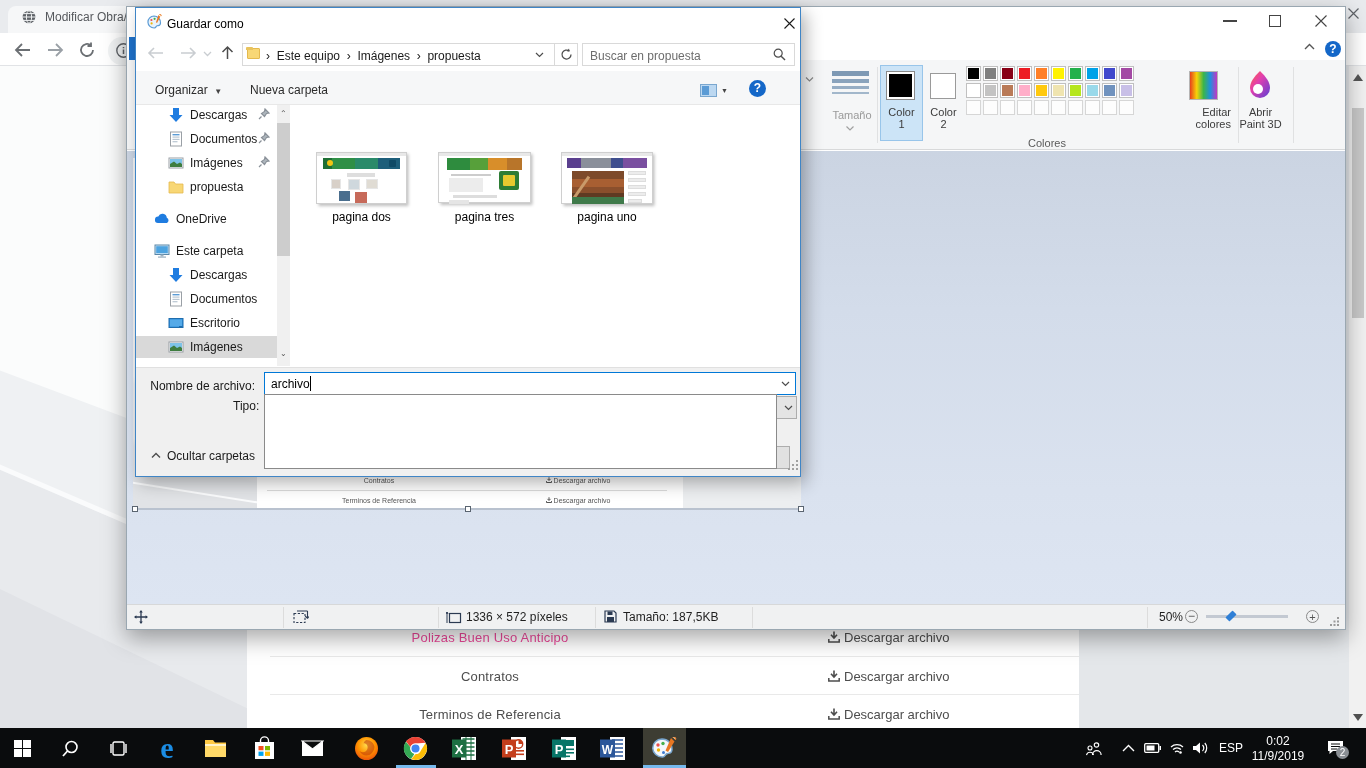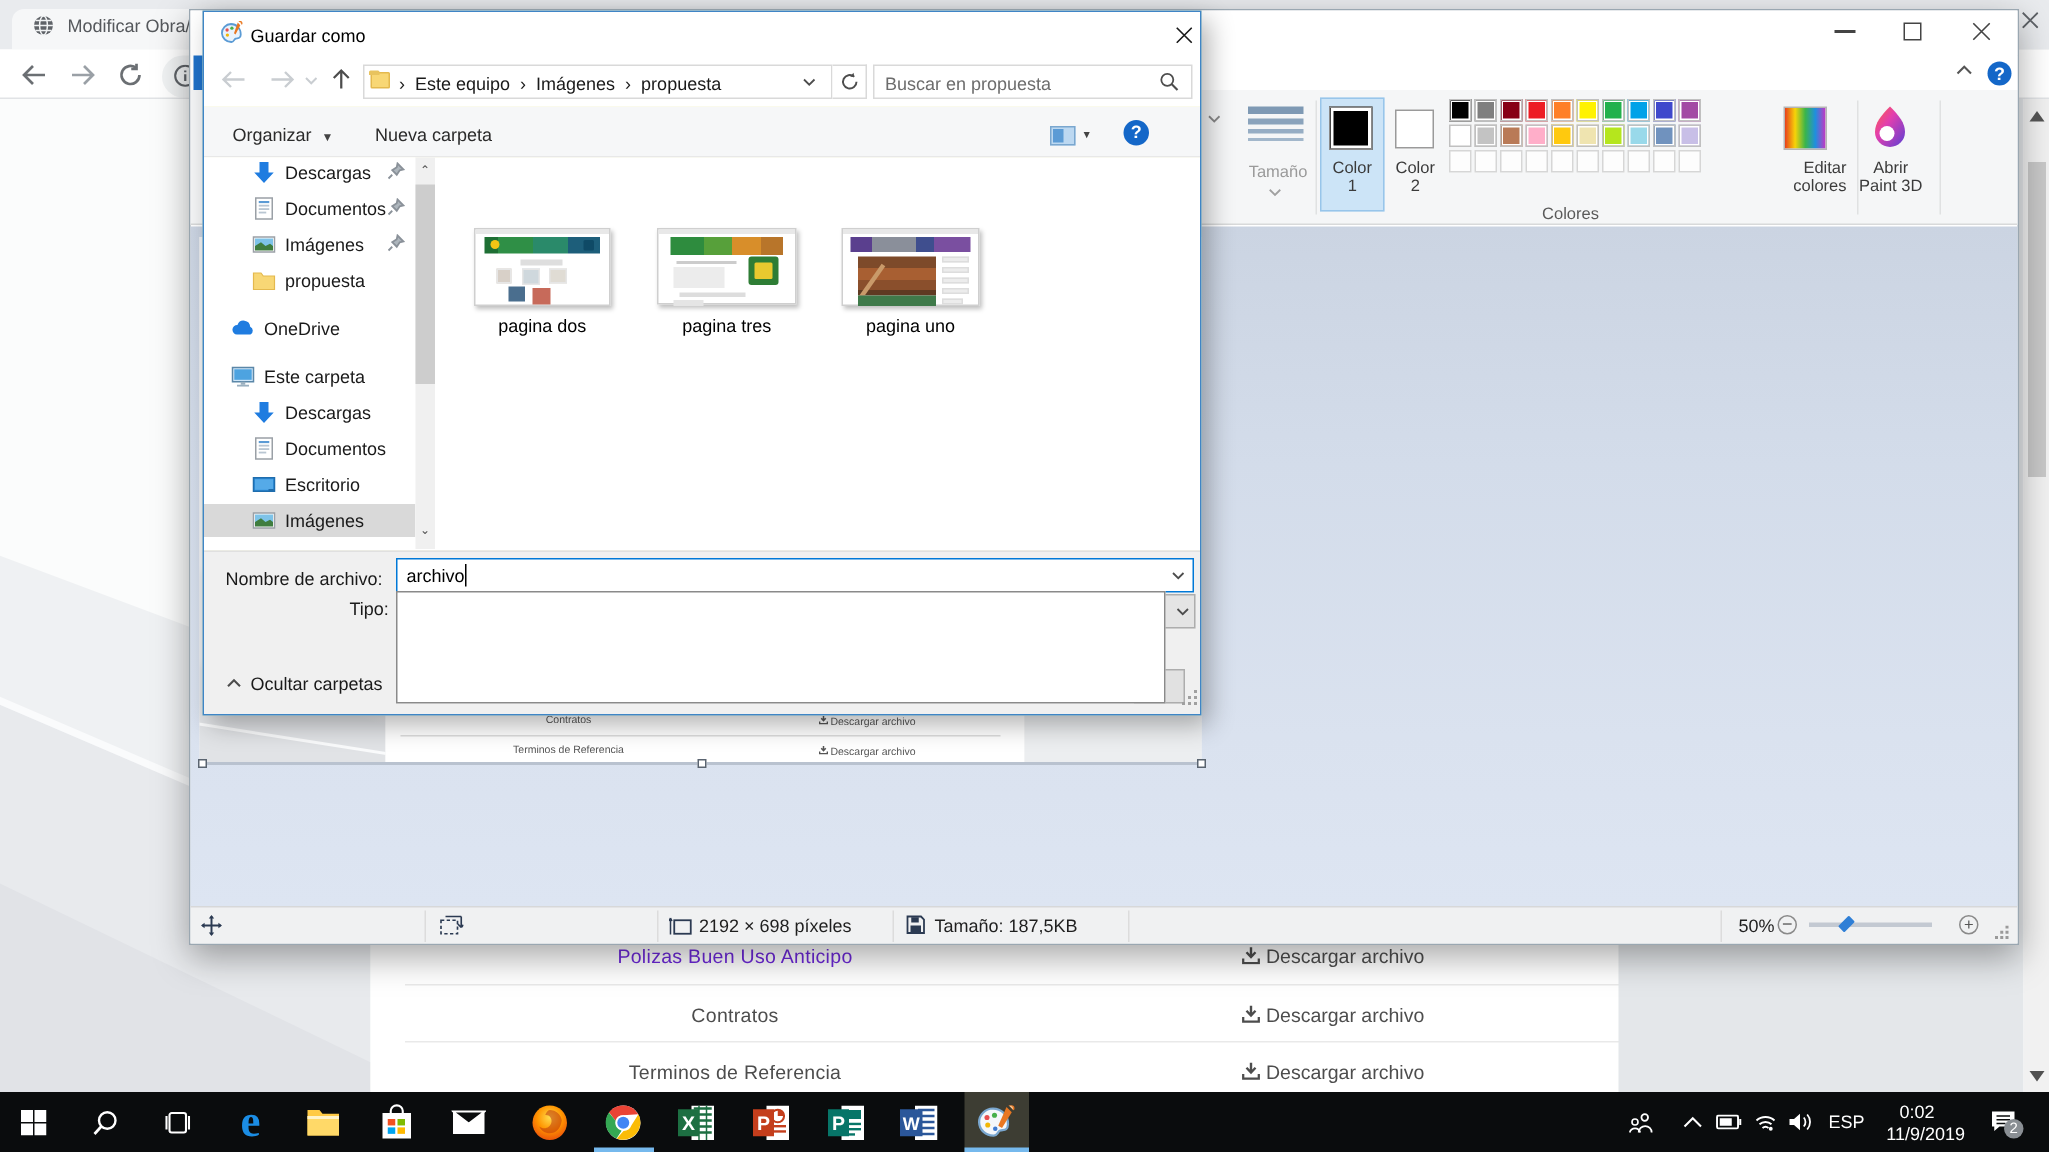--- a/index.html
+++ b/index.html
@@ -91,21 +91,21 @@
   </svg>
 
   <div class="abs" style="left:1346px;top:0;width:20px;height:33px;background:#e9ebee;"></div>
   <svg class="abs" style="left:1348px;top:8px;" width="11" height="11" viewBox="0 0 11 11">
     <path d="M0.5 0.5 L10.5 10.5 M10.5 0.5 L0.5 10.5" stroke="#5f6368" stroke-width="1.2"></path>
   </svg>
 
   <div class="abs" style="left:1353px;top:74px;width:0;height:0;border-left:5px solid transparent;border-right:5px solid transparent;border-bottom:7px solid #505050;z-index:6;"></div>
   <div class="abs" style="left:1353px;top:714px;width:0;height:0;border-left:5px solid transparent;border-right:5px solid transparent;border-top:7px solid #505050;z-index:6;"></div>
 
-  <div class="abs" style="left:270px;top:630px;width:440px;text-align:center;font-size:13px;color:#6d28d9;letter-spacing:0.2px;">Polizas Buen Uso Anticipo</div>
+  <div class="abs" style="left:270px;top:630px;width:440px;text-align:center;font-size:13px;color:#ec4899;letter-spacing:0.2px;">Polizas Buen Uso Anticipo</div>
   <div class="abs" style="left:828px;top:630px;font-size:13px;color:#4d4d4d;"><svg style="vertical-align:-1px;margin-right:4px;" width="12" height="12" viewBox="0 0 12 12">
         <path d="M6 0.5 V6.2 M3 3.8 L6 7 L9 3.8" stroke="#4d4d4d" stroke-width="1.6" fill="none"></path>
         <path d="M0.8 8 V11 H11.2 V8" stroke="#4d4d4d" stroke-width="1.5" fill="none"></path>
       </svg>Descargar archivo</div>
   <div class="abs" style="left:270px;top:656px;width:814px;height:1px;background:#e9e9e9;"></div>
   <div class="abs" style="left:270px;top:669px;width:440px;text-align:center;font-size:13px;color:#4d4d4d;letter-spacing:0.2px;">Contratos</div>
   <div class="abs" style="left:828px;top:669px;font-size:13px;color:#4d4d4d;"><svg style="vertical-align:-1px;margin-right:4px;" width="12" height="12" viewBox="0 0 12 12">
         <path d="M6 0.5 V6.2 M3 3.8 L6 7 L9 3.8" stroke="#4d4d4d" stroke-width="1.6" fill="none"></path>
         <path d="M0.8 8 V11 H11.2 V8" stroke="#4d4d4d" stroke-width="1.5" fill="none"></path>
       </svg>Descargar archivo</div>
@@ -252,21 +252,21 @@
       <div class="ssep" style="left:156px;"></div>
       <svg class="abs" style="left:166px;top:5px;" width="16" height="14" viewBox="0 0 16 14">
         <rect x="1" y="3.5" width="11" height="9" fill="none" stroke="#2b3a52" stroke-width="1.1" stroke-dasharray="2.2 1.6"></rect>
         <path d="M4 1 H14.5 M14.5 1 V8 M12.2 6 L14.5 8.3 M16 6.5 L14.5 8.3" stroke="#2b3a52" stroke-width="1.1" fill="none"></path>
       </svg>
       <div class="ssep" style="left:311px;"></div>
       <svg class="abs" style="left:319px;top:5px;" width="16" height="14" viewBox="0 0 16 14">
         <rect x="3.5" y="3.5" width="11" height="9" fill="none" stroke="#2b3a52" stroke-width="1.2"></rect>
         <path d="M1 13 V2 M1 2 L0 4 M1 2 L2 4" stroke="#2b3a52" stroke-width="1"></path>
       </svg>
-      <div class="abs stxt" style="left:339px;top:5px;">2192 × 698 píxeles</div>
+      <div class="abs stxt" style="left:339px;top:5px;">1336 × 572 píxeles</div>
       <div class="ssep" style="left:468px;"></div>
       <svg class="abs" style="left:477px;top:5px;" width="13" height="13" viewBox="0 0 13 13">
         <path d="M1 1 H10 L12 3 V12 H1 Z" fill="none" stroke="#2b3a52" stroke-width="1.2"></path>
         <rect x="3" y="7" width="7" height="5" fill="#2b3a52"></rect>
         <rect x="3.5" y="1.5" width="5" height="3.5" fill="#2b3a52"></rect>
       </svg>
       <div class="abs stxt" style="left:496px;top:5px;">Tamaño: 187,5KB</div>
       <div class="ssep" style="left:625px;"></div>
       <div class="ssep" style="left:1020px;"></div>
       <div class="abs stxt" style="left:1032px;top:5px;">50%</div>
@@ -627,20 +627,20 @@
     <svg class="abs" style="left:1169px;top:14px;" width="16" height="12" viewBox="0 0 16 12">
       <path d="M2 5 a9 9 0 0 1 12 0 M4 7.5 a6 6 0 0 1 8 0 M6 10 a3 3 0 0 1 4 0" stroke="#fff" stroke-width="1.3" fill="none"></path>
       <circle cx="11.5" cy="10.5" r="1.3" fill="#fff"></circle>
     </svg>
     <svg class="abs" style="left:1192px;top:13px;" width="17" height="14" viewBox="0 0 17 14">
       <path d="M1 5 H4 L8 1.5 V12.5 L4 9 H1 Z" fill="#fff"></path>
       <path d="M10.5 4 a4.5 4.5 0 0 1 0 6 M12.8 2 a7.5 7.5 0 0 1 0 10" stroke="#fff" stroke-width="1.2" fill="none"></path>
     </svg>
     <div class="abs tbtxt" style="left:1219px;top:13px;font-size:12px;">ESP</div>
     <div class="abs tbtxt" style="left:1246px;top:6px;width:64px;text-align:center;font-size:12px;">0:02</div>
-    <div class="abs tbtxt" style="left:1246px;top:21px;width:64px;text-align:right;font-size:12px;">11/9/2019</div>
+    <div class="abs tbtxt" style="left:1246px;top:21px;width:64px;text-align:center;font-size:12px;">11/9/2019</div>
     <svg class="abs" style="left:1327px;top:12px;" width="17" height="15" viewBox="0 0 17 15">
       <path d="M1 1 H16 V11 H6 L2.5 14 V11 H1 Z" fill="#fff"></path>
       <path d="M4 4 H13 M4 6.5 H13 M4 9 H10" stroke="#0a0c0d" stroke-width="1"></path>
     </svg>
     <div class="abs" style="left:1336px;top:18px;width:13px;height:13px;border-radius:50%;background:#8a8f94;color:#fff;font-size:10px;text-align:center;line-height:13px;">2</div>
   </div>
 </div>
 
 </body></html>

